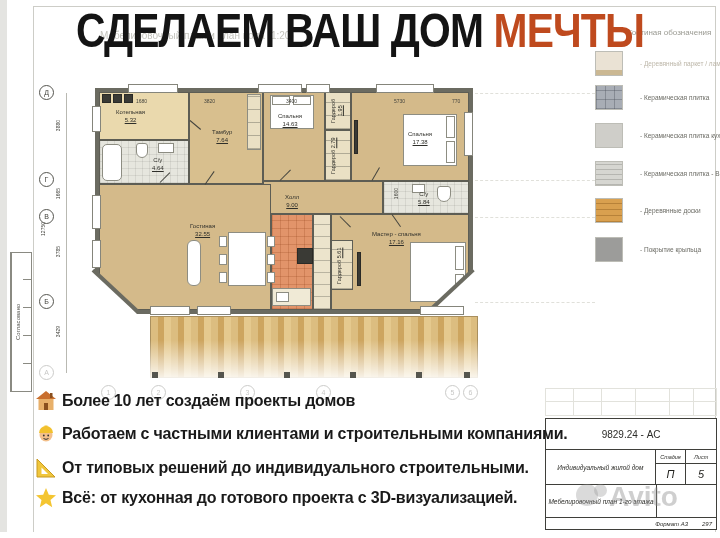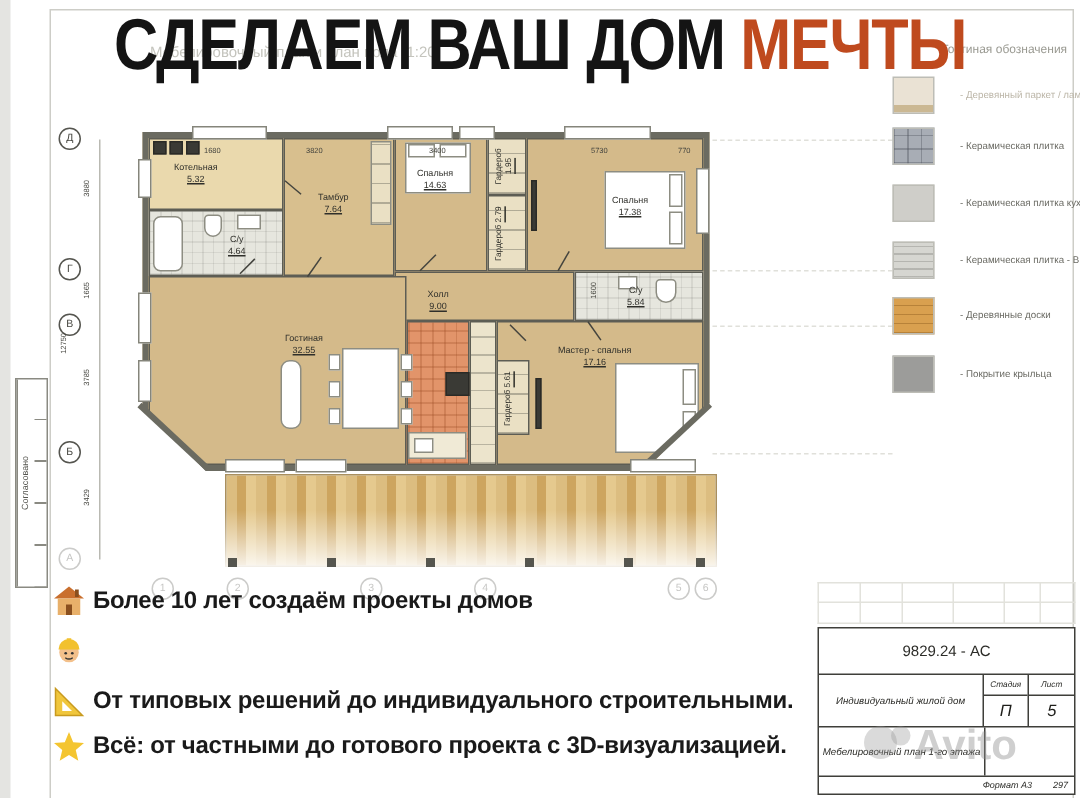--- a/index.html
+++ b/index.html
@@ -266,35 +266,36 @@
   <div class="abs feature-icon" style="left:35px;top:423px;">
     <svg width="22" height="22" viewBox="0 0 22 22">
         <circle cx="11" cy="12" r="6.5" fill="#f3c08b"></circle>
         <path d="M4 10 a7 7 0 0 1 14 0 z" fill="#f2c12e"></path>
         <rect x="9.5" y="2.5" width="3" height="4" fill="#f2c12e"></rect>
         <circle cx="8.8" cy="12.5" r="0.9" fill="#333"></circle>
         <circle cx="13.2" cy="12.5" r="0.9" fill="#333"></circle>
         <path d="M8.5 15.5 q2.5 1.8 5 0" stroke="#333" stroke-width="1" fill="none"></path>
       </svg>
   </div>
+  <div class="abs feature-text" style="left:62px;top:425px;">Работаем с частными клиентами и строительными компаниями.</div>
 
   <div class="abs feature-icon" style="left:35px;top:457px;">
     <svg width="22" height="22" viewBox="0 0 22 22">
         <polygon points="2,20 20,20 2,2" fill="#f0c63c" stroke="#c89a1f" stroke-width="1"></polygon>
         <polygon points="6.5,17 13,17 6.5,10.5" fill="#ffffff"></polygon>
       </svg>
   </div>
   <div class="abs feature-text" style="left:62px;top:459px;">От типовых решений до индивидуального строительными.</div>
 
   <div class="abs feature-icon" style="left:35px;top:487px;">
     <svg width="22" height="22" viewBox="0 0 22 22">
         <polygon points="11,1 13.8,7.8 21,8.3 15.5,13 17.2,20.2 11,16.3 4.8,20.2 6.5,13 1,8.3 8.2,7.8" fill="#f4c531"></polygon>
       </svg>
   </div>
-  <div class="abs feature-text" style="left:62px;top:489px;">Всё: от частными до готового проекта с 3D-визуализацией.</div>
+  <div class="abs feature-text" style="left:62px;top:489px;">Всё: от кухонная до готового проекта с 3D-визуализацией.</div>
 
   <div class="abs faintgrid" style="left:545px;top:388px;width:172px;height:28px;">
     <div style="left:0;top:0;width:172px;height:1px;"></div>
     <div style="left:0;top:13px;width:172px;height:1px;"></div>
     <div style="left:0;top:27px;width:172px;height:1px;"></div>
     <div style="left:0;top:0;width:1px;height:28px;"></div>
     <div style="left:28px;top:0;width:1px;height:28px;"></div>
     <div style="left:56px;top:0;width:1px;height:28px;"></div>
     <div style="left:90px;top:0;width:1px;height:28px;"></div>
     <div style="left:124px;top:0;width:1px;height:28px;"></div>

